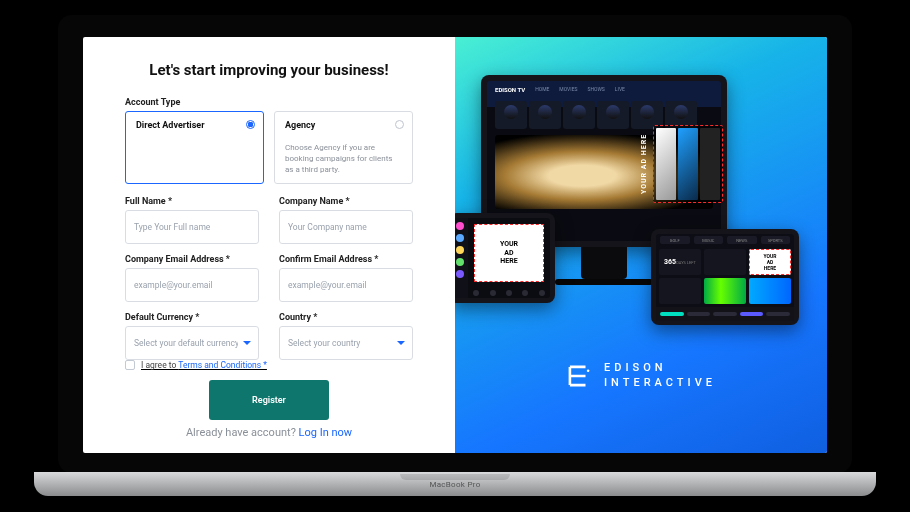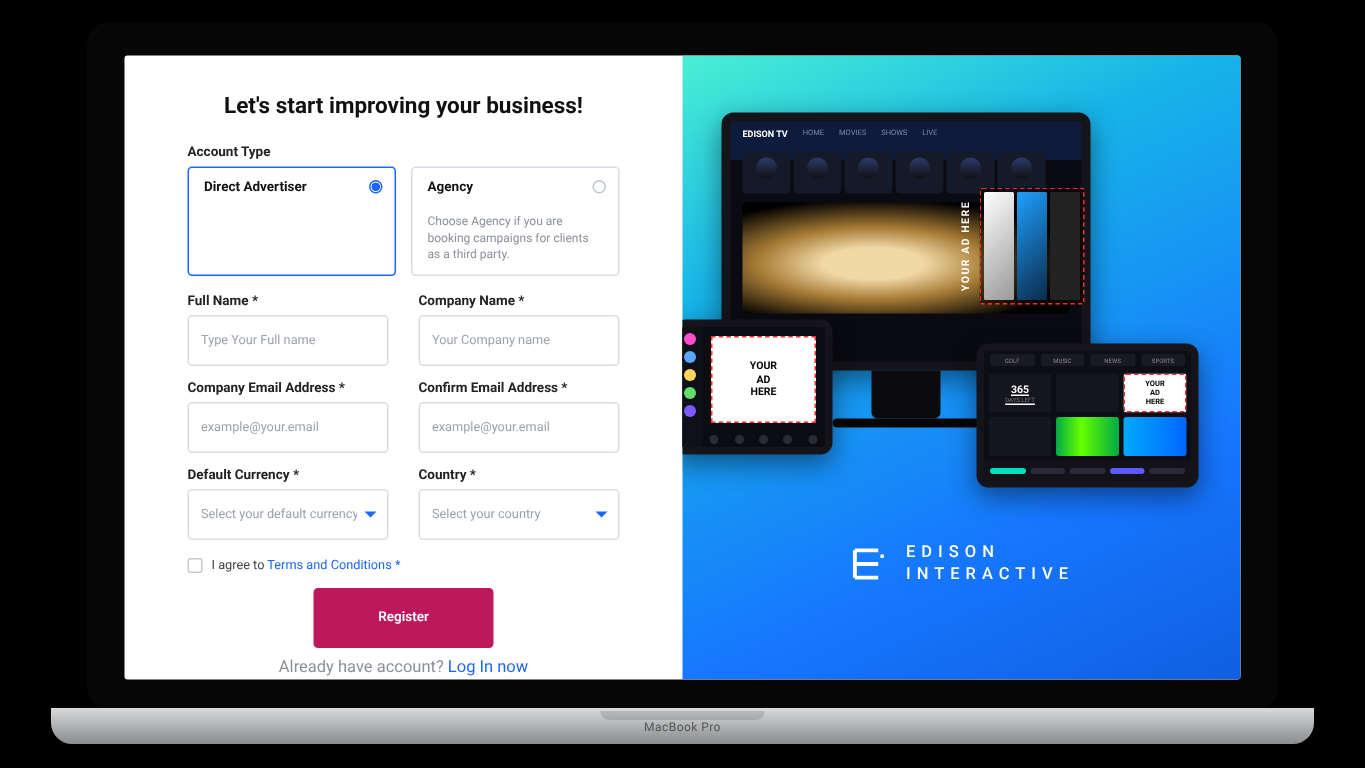--- a/index.html
+++ b/index.html
@@ -39,28 +39,28 @@
     .field-label{ font-size:9px; font-weight:700; color:#222; margin-bottom:4px; }
     .input{ width:100%; height:22px; border:1px solid #d9dde3; border-radius:3px;
       font-size:8.5px; color:#333; padding:16px 8px; outline:none; }
     .input::placeholder{ color:#9aa2ad; }
     .select{ position:relative; }
     .select .input{ padding-right:20px; cursor:pointer; }
     .caret{ position:absolute; right:8px; top:50%; transform:translateY(-50%);
       width:0;height:0;border-left:4px solid transparent;border-right:4px solid transparent;
       border-top:4px solid #1a66ff; pointer-events:none; }
 
-    .checks{ margin-top:12px; }
+    .checks{ margin-top:0;text-decoration:underline; }
     .check{ display:flex; align-items:center; gap:6px; font-size:8.5px; color:#444; margin-bottom:10px; }
     .check-box{ width:10px; height:10px; border:1px solid #c4cad3; border-radius:2px;
       display:inline-block; cursor:pointer; }
     .link{ color:#1a66ff; text-decoration:none; cursor:pointer; }
 
     .register-btn{ display:block; margin:6px auto 6px; width:42%; height:40px;
-      background:#be185d; color:#fff; border:none; border-radius:3px;
+      background:#0f766e; color:#fff; border:none; border-radius:3px;
       font-size:9px; font-weight:600; cursor:pointer; }
     .login-line{ text-align:center; font-size:11px; color:#8a9099; margin-top:4px; }
 
     
     .promo{ width:50%; height:100%;
       background:linear-gradient(155deg,#49f0d3 0%, #17b4e8 28%, #1676ff 72%, #105fe0 100%);
       position:relative; overflow:hidden; }
 
     .logo{ position:absolute; left:50%; bottom:62px; transform:translateX(-50%);
       display:flex; align-items:center; gap:12px; }
@@ -110,22 +110,22 @@
       font-size:7px; font-weight:700; color:#000; line-height:1.25; }
     .tab-foot{ height:10px; display:flex; justify-content:space-around; align-items:center; }
     .tab-foot span{ width:6px;height:6px;border-radius:50%;background:#2a2a34; }
 
     .dashboard .scr{ inset:5px; background:#0d0d15; }
     .dash-top{ height:12px; display:flex; gap:4px; padding:2px 4px; }
     .dash-top span{ flex:1; background:#1a1a26; border-radius:2px; font-size:4px; color:#888;
       display:flex;align-items:center;justify-content:center;}
     .dash-body{ display:grid; grid-template-columns:1fr 1fr 1fr; gap:3px; padding:3px; }
     .cell{ height:26px; background:#15151f; border-radius:2px; }
-    .cell.stat{ display:flex; flex-direction:column; align-items:center; justify-content:center;
-      color:#fff; font-size:7px; font-weight:700;text-decoration:underline; }
+    .cell.stat{ display:flex; align-items:center; justify-content:center;
+      color:#fff; font-size:7px; font-weight:700; }
     .cell.stat small{ font-size:4px; color:#777; font-weight:400; }
     .cell.ad{ border:1.2px dashed #ff2a2a; background:#fff; color:#000; font-size:5px;
       font-weight:700; display:flex; align-items:center; justify-content:center; text-align:center;
       line-height:1.2; }
     .cell.green{ background:linear-gradient(90deg,#0a4,#6f0 40%,#0a4); }
     .cell.blue{ background:linear-gradient(90deg,#0af,#06f); }
     .dash-bot{ height:14px; background:#121218; display:flex; gap:3px; align-items:center; padding:0 4px;}
     .dash-bot span{ flex:1; height:4px; border-radius:2px; background:#2a2a38; }
     .dash-bot span:nth-child(1){background:#00e0c0;}
     .dash-bot span:nth-child(4){background:#5a5aff;}

